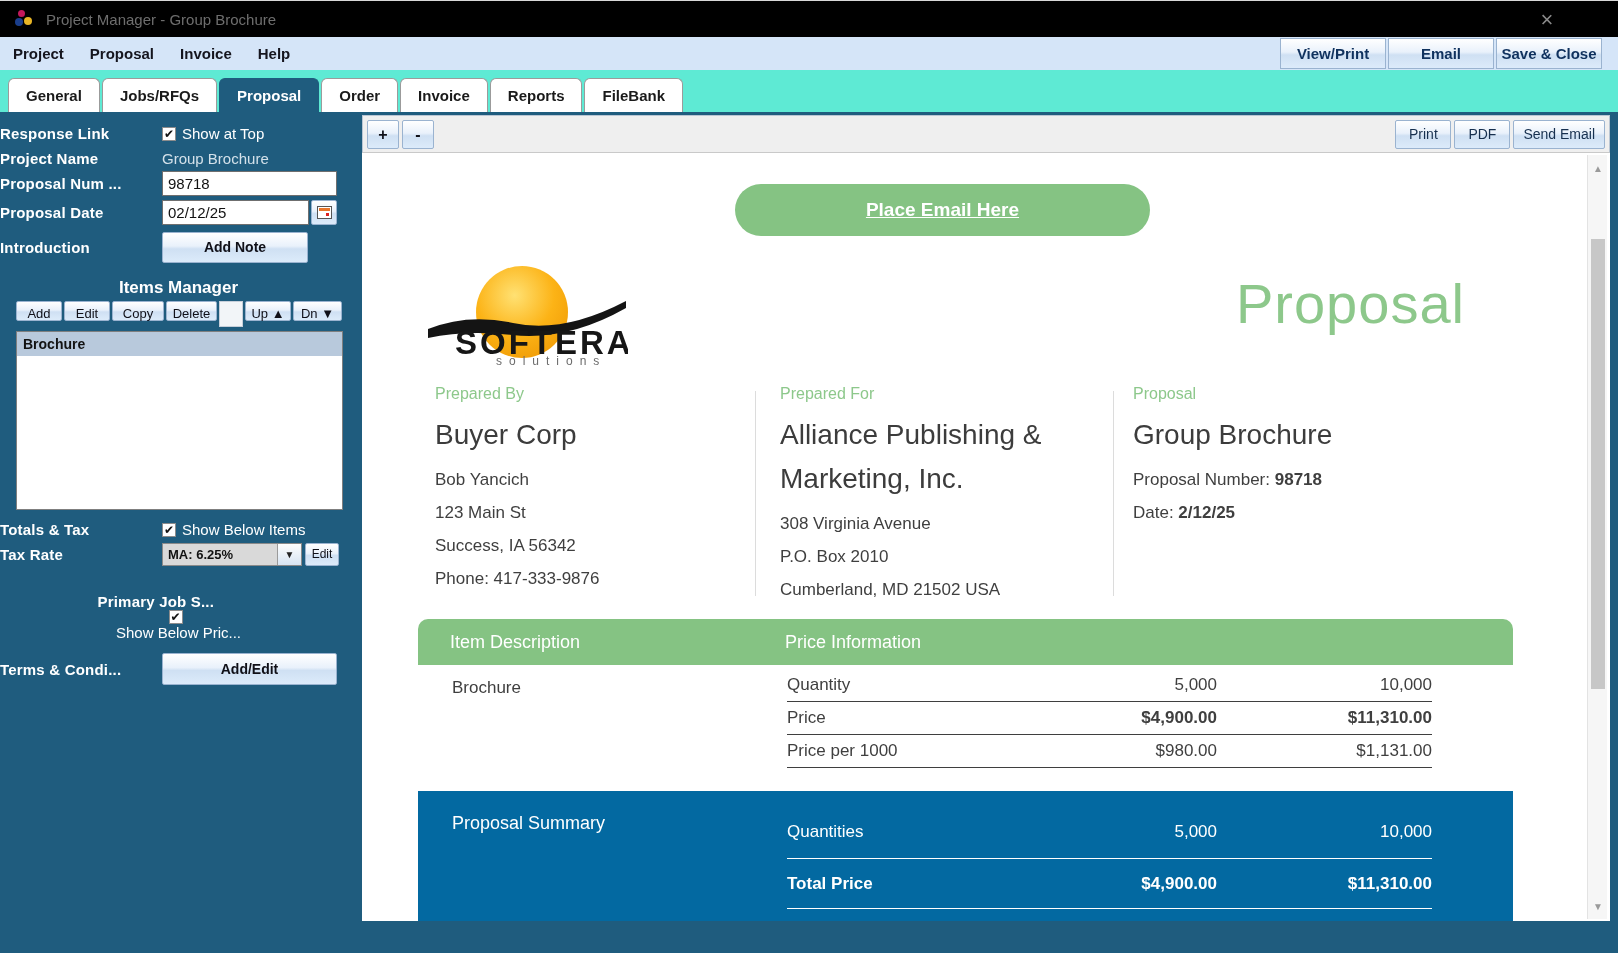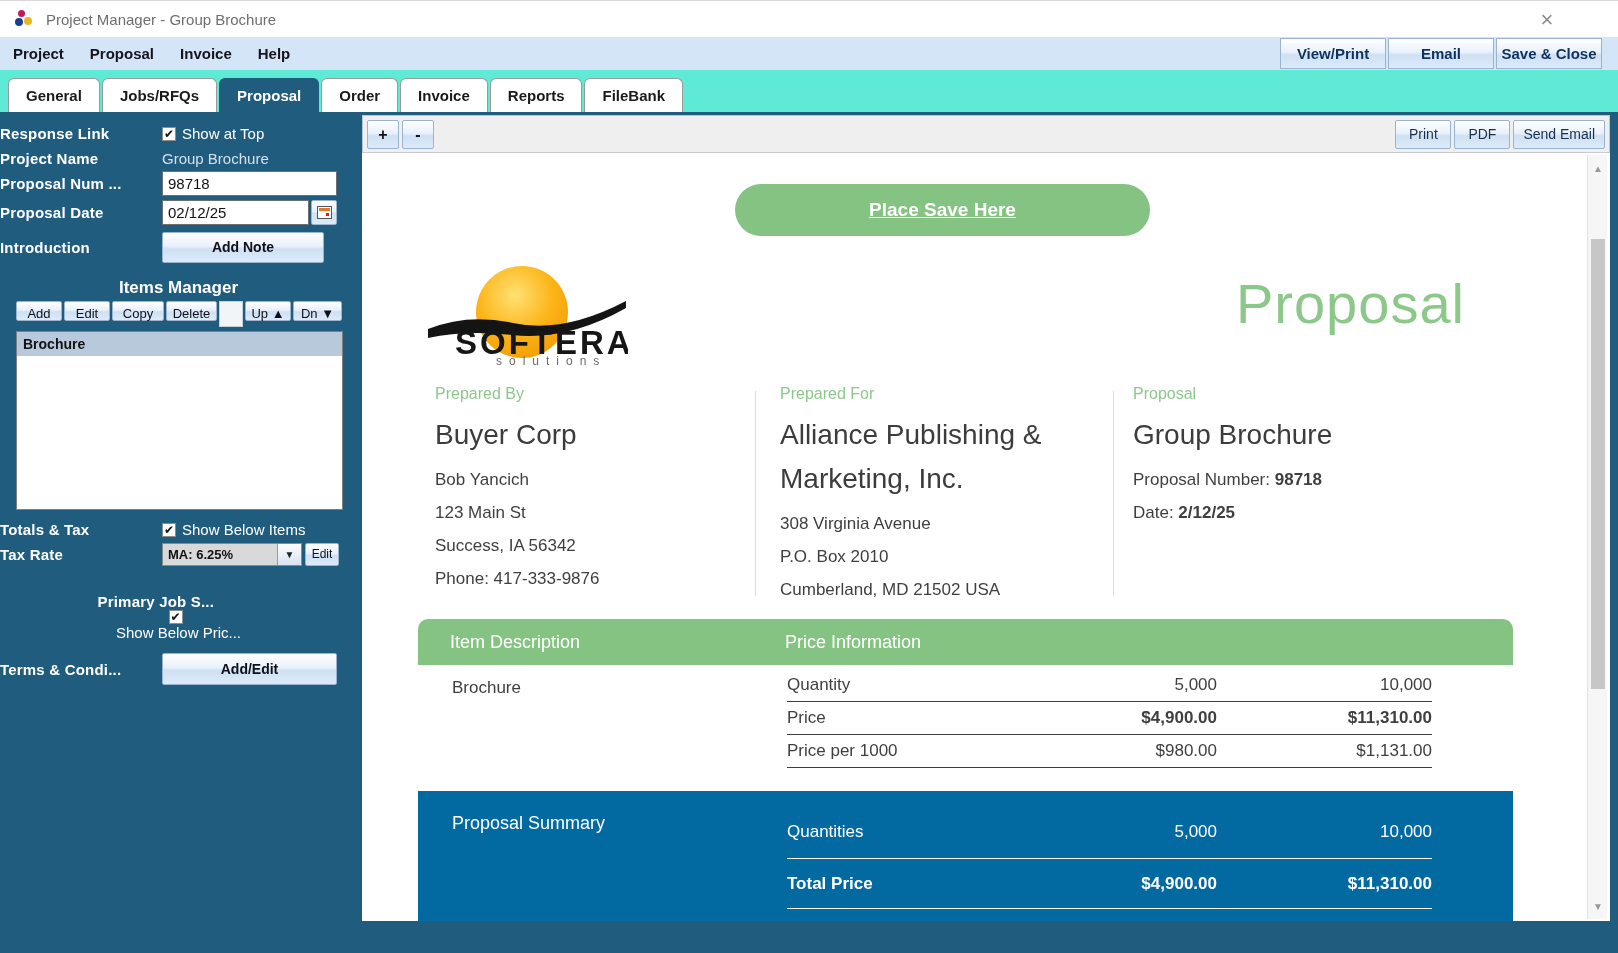--- a/index.html
+++ b/index.html
@@ -2,21 +2,21 @@
 <html><head>
 <meta charset="utf-8">
 <style>
   * { margin:0; padding:0; box-sizing:border-box; }
   html,body { width:1618px; height:953px; overflow:hidden;
     font-family:"Liberation Sans", sans-serif; background:#1f5c7e; }
   .window { position:relative; width:1618px; height:953px; background:#1f5c7e; }
 
   
   .titlebar { position:absolute; top:0; left:0; width:1618px; height:37px;
-    background:#ffffff; border-top:1px solid #d8d8d8; display:flex; align-items:center; }
+    background:#000000; border-top:1px solid #d8d8d8; display:flex; align-items:center; }
   .app-icon { position:relative; width:20px; height:20px; margin-left:14px; flex:none; }
   .app-icon i { position:absolute; border-radius:50%; }
   .app-icon .d1 { width:7px; height:7px; background:#c2185b; left:4px; top:1px; }
   .app-icon .d2 { width:8px; height:8px; background:#1a3e8c; left:1px; top:9px; }
   .app-icon .d3 { width:8px; height:8px; background:#e8b525; left:10px; top:8px; }
   .title-text { margin-left:12px; font-size:15px; color:#6e6e6e; }
   .close-x { position:absolute; right:58px; top:6px; font-size:22px; color:#8a8a8a;
     width:26px; text-align:center; cursor:default; }
 
   
@@ -50,21 +50,21 @@
   .svalue { font-size:15px; color:#d3e1ea; }
   .chk { width:14px; height:14px; background:#ffffff; border:1px solid #8c8c8c; flex:none;
     display:inline-flex; align-items:center; justify-content:center;
     font-size:12px; line-height:12px; color:#111; margin-right:6px; }
   .chk-text { font-size:15px; color:#ffffff; }
   .sinput { height:25px; border:1px solid #6f6f6f; background:#fff; font-size:15px;
     color:#111; padding:0 5px; font-family:"Liberation Sans", sans-serif; }
   .gbtn { background:linear-gradient(180deg,#ffffff 0%,#e9f1fb 45%,#cfe0f3 55%,#dcebfa 100%);
     border:1px solid #9ab3d0; border-radius:2px; color:#101018; text-align:center;
     font-family:"Liberation Sans", sans-serif; }
-  .btn-addnote { width:162px; height:31px; font-size:14px; font-weight:bold; line-height:29px;text-align:center; }
+  .btn-addnote { width:146px; height:31px; font-size:14px; font-weight:bold; line-height:29px;text-align:center; }
   .cal-btn { width:26px; height:25px; margin-left:2px; position:relative; }
   .cal-glyph { position:absolute; left:5px; top:5px; width:15px; height:13px; background:#fff;
     border:1px solid #555; }
   .cal-glyph::before { content:''; position:absolute; left:1px; right:1px; top:1px; height:3px;
     background:#e8762c; }
   .cal-glyph::after { content:''; position:absolute; right:2px; bottom:2px; width:3px; height:3px;
     background:#d22; }
   .items-title { text-align:center; font-size:17px; font-weight:bold; margin-top:15px; }
   .items-toolbar { display:flex; margin:3px 15px 0 16px; height:26px; }
   .tbtn { height:20px; font-size:13px; line-height:24px; margin-right:2px; flex:none; }
@@ -272,21 +272,21 @@
         <div class="gbtn zbtn">-</div>
         <div class="spacer"></div>
         <div class="gbtn dtbtn">Print</div>
         <div class="gbtn dtbtn">PDF</div>
         <div class="gbtn dtbtn">Send Email</div>
       </div>
 
       <div class="page">
 
         <div class="place-order">
-          <span>Place Save Here</span>
+          <span>Place Email Here</span>
         </div>
 
         <div class="logo">
           <svg width="200" height="110" viewBox="0 0 200 110">
             <defs>
               <radialGradient id="sunGrad" cx="42%" cy="32%" r="78%">
                 <stop offset="0%" stop-color="#ffe173"></stop>
                 <stop offset="55%" stop-color="#fcb316"></stop>
                 <stop offset="100%" stop-color="#ef9a05"></stop>
               </radialGradient>

